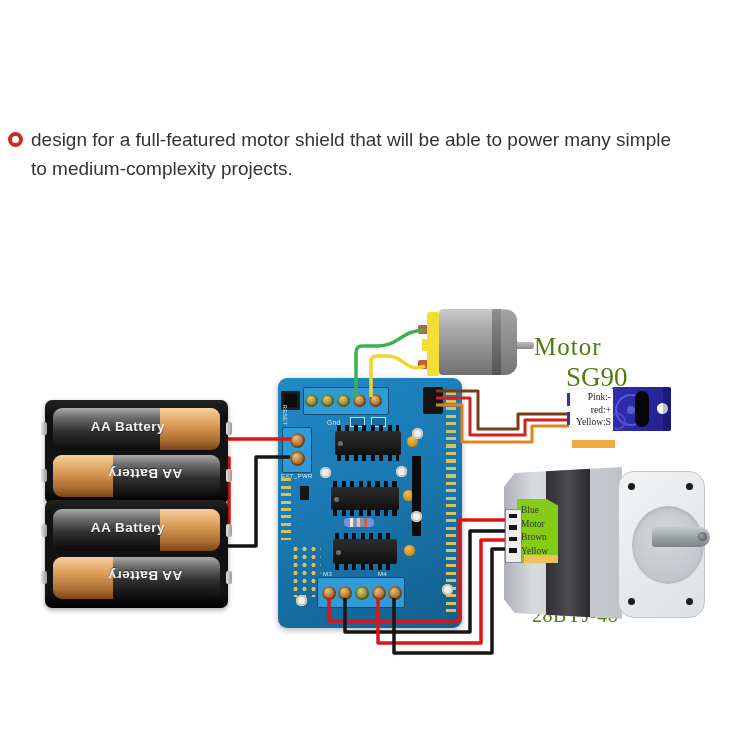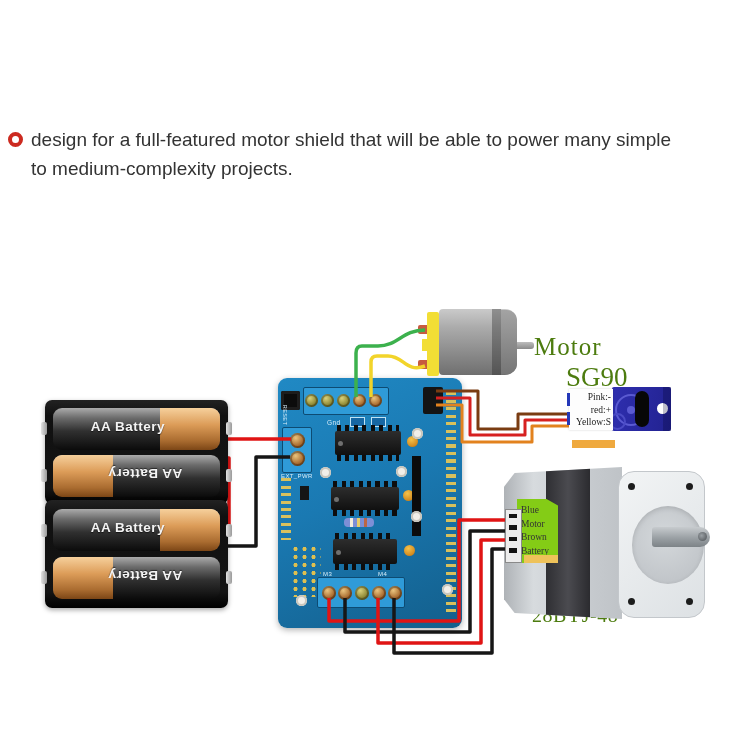--- a/index.html
+++ b/index.html
@@ -278,21 +278,21 @@
     <div class="st-screw" style="left:9px;top:126px;"></div>
     <div class="st-screw" style="left:67px;top:126px;"></div>
     <div class="st-rotor"></div>
   </div>
   <div class="st-shaft"></div>
   <div class="st-label">
     <div class="lines">
       <div>Blue</div>
       <div>Motor</div>
       <div>Brown</div>
-      <div>Battery</div>
+      <div>Yellow</div>
     </div>
     <div class="st-strip"></div>
   </div>
   <div class="st-conn">
     <div class="pins"></div>
   </div>
   <div class="serif-label lbl-stepper">28BYJ-48</div>
 
   <svg class="wires" width="750" height="750" viewBox="0 0 750 750">
     <g fill="none" stroke-linejoin="round" stroke-linecap="butt">

